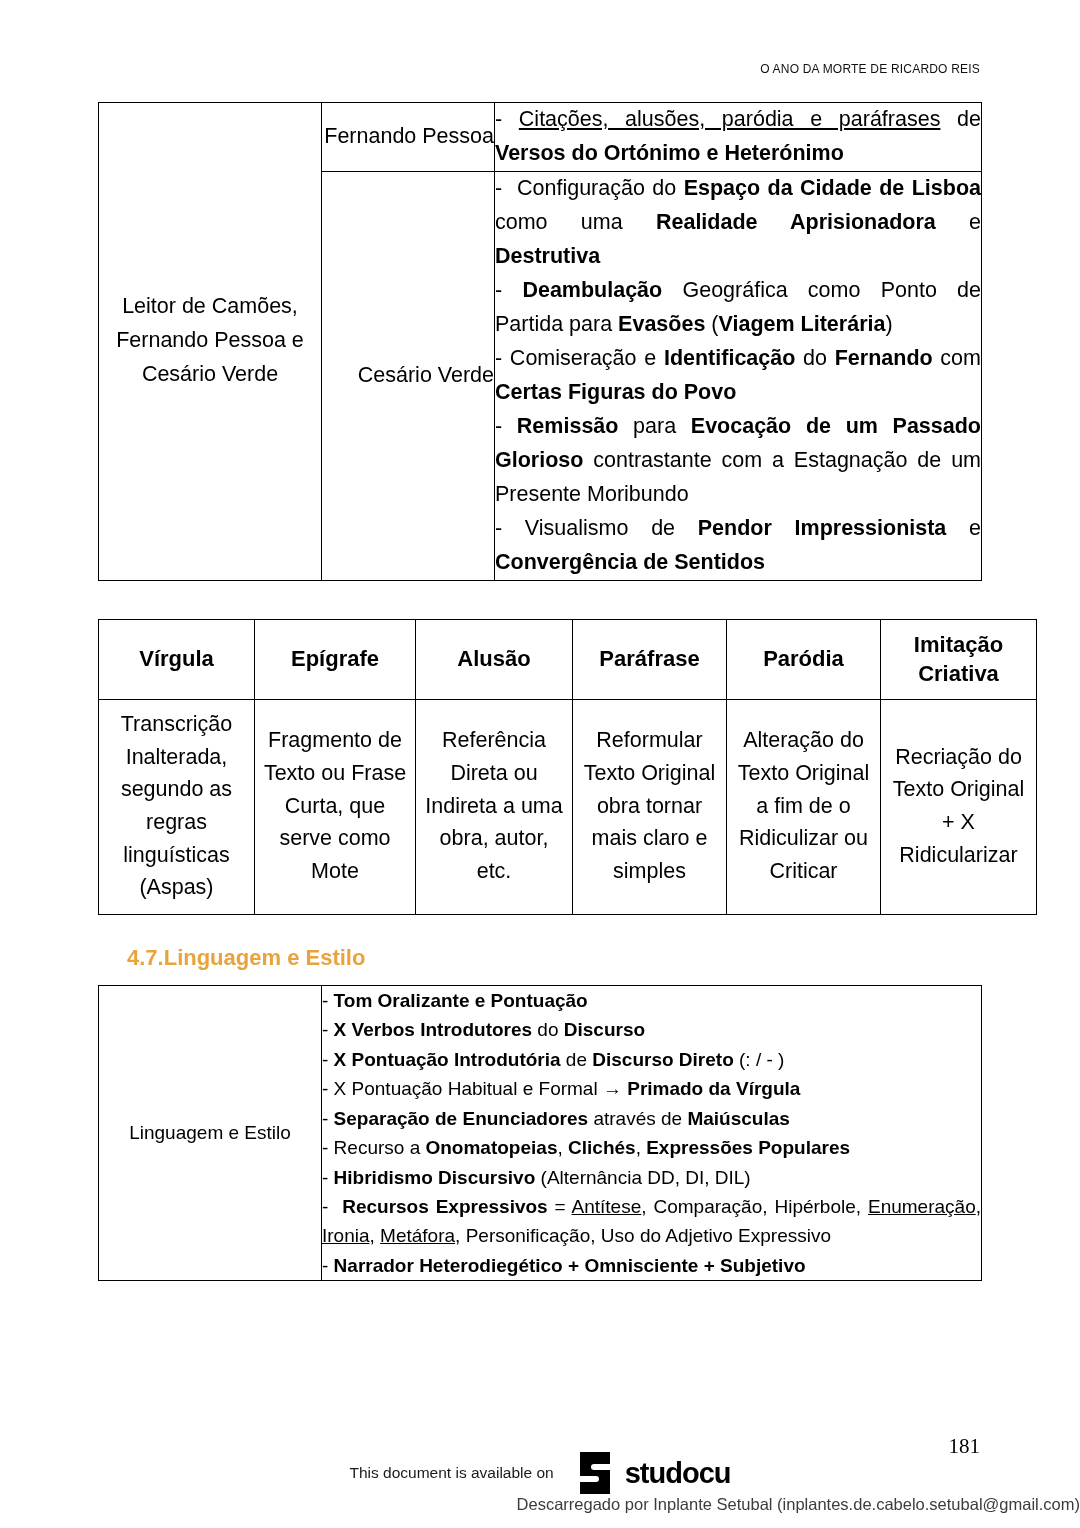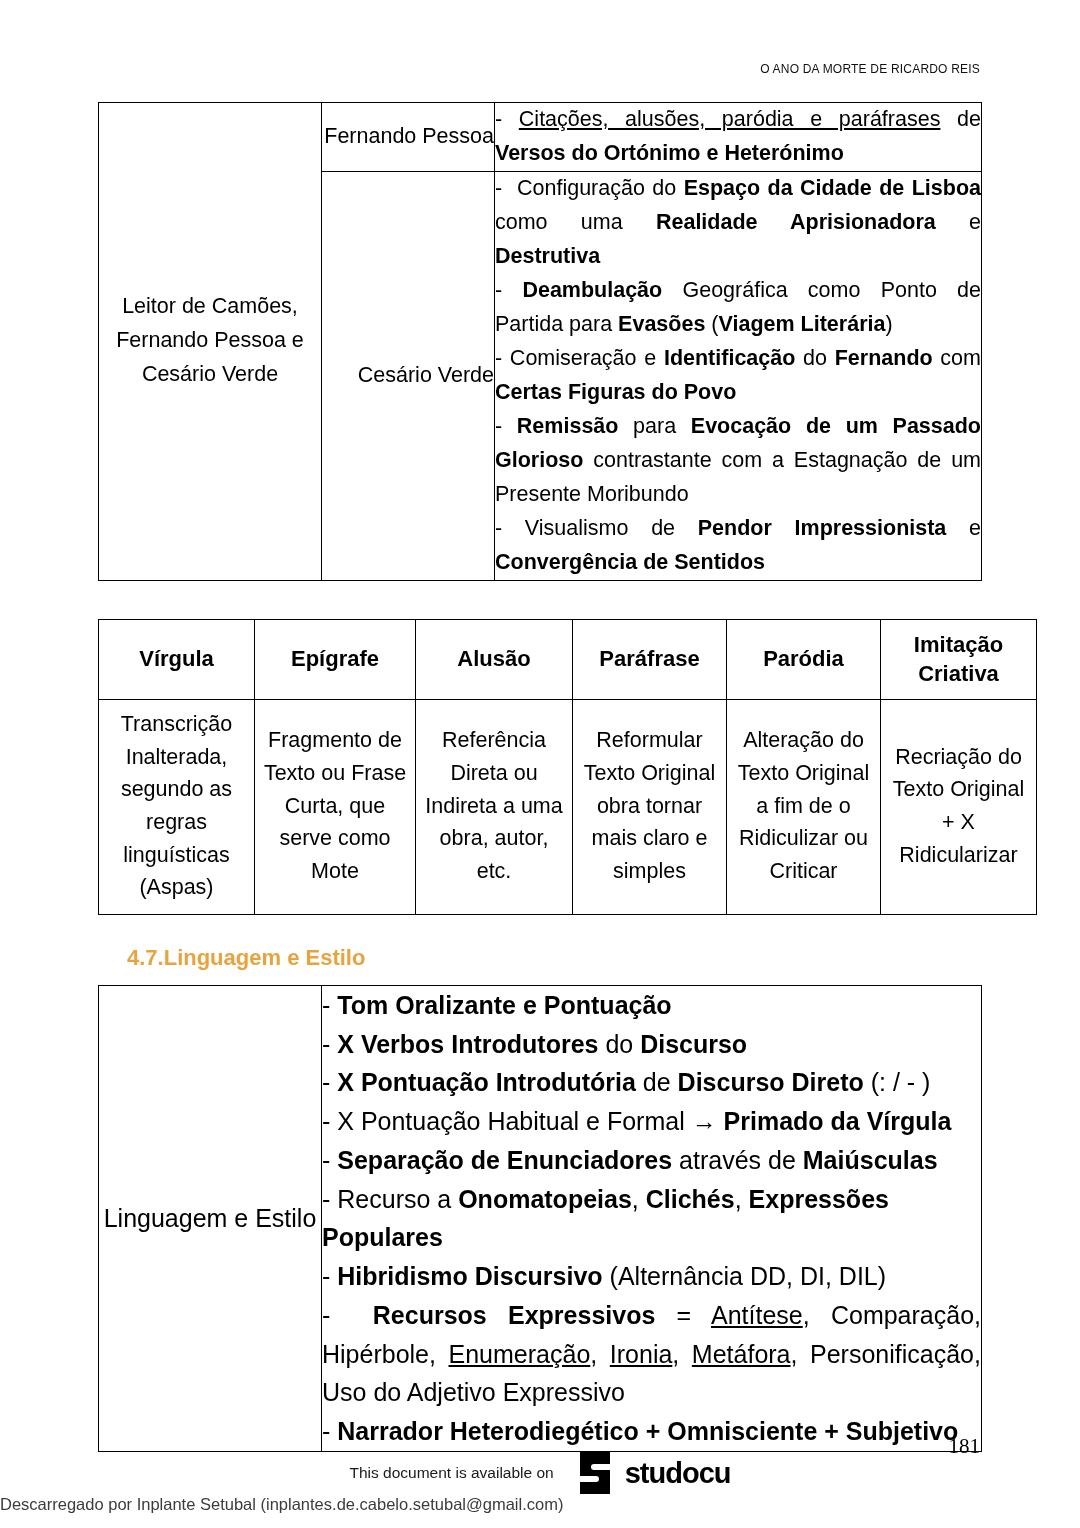--- a/index.html
+++ b/index.html
@@ -109,21 +109,21 @@
     font-size: 22px;
     color: #E8A33D;
     font-weight: bold;
   }
 
   
   #table-style {
     margin-top: 14px;
   }
   #table-style td {
-    font-size: 25px;
+    font-size: 19px;
     line-height: 1.55;
   }
   .cell-style-label {
     width: 222px;
     text-align: center;
     font-weight: bold;
     padding: 6px 8px;
   }
   .cell-style-body {
     padding: 9px 12px 10px 10px;
@@ -178,21 +178,21 @@
     font-weight: bold;
     letter-spacing: -1px;
     color: #000;
     line-height: 1;
   }
   .download-line {
     position: absolute;
     left: 0;
     top: 1495px;
     width: 1080px;
-    text-align: left;
+    text-align: right;
     font-size: 16.5px;
     color: #3c3c3c;
     font-family: "Liberation Sans", sans-serif;
   }
 </style>
 </head>
 <body>
 
 <div class="page">
 

